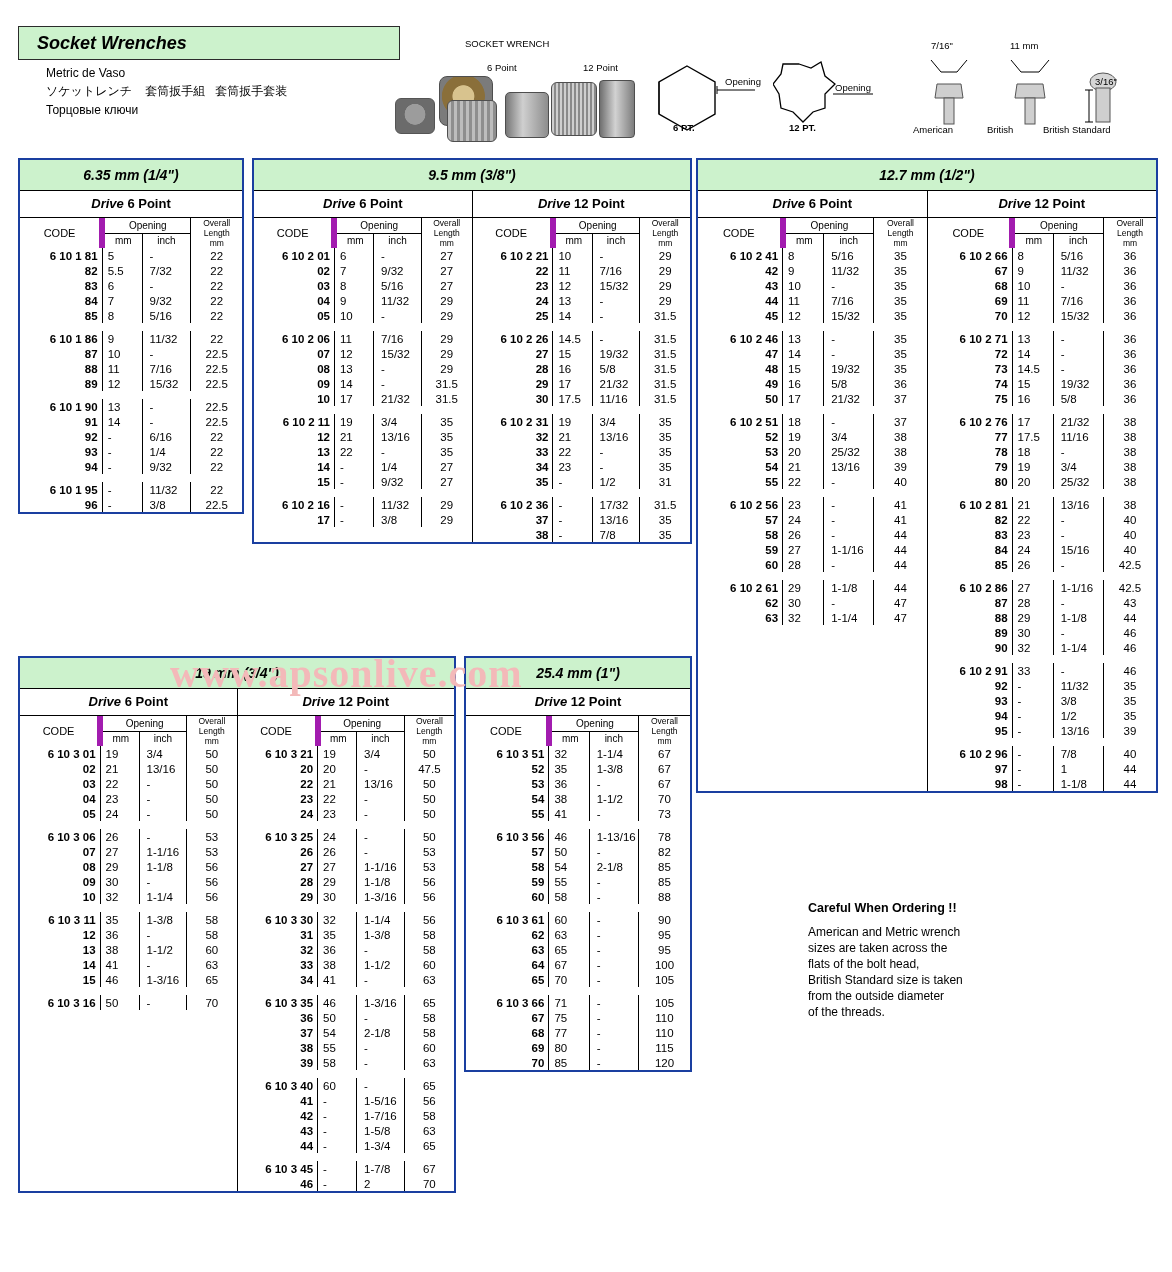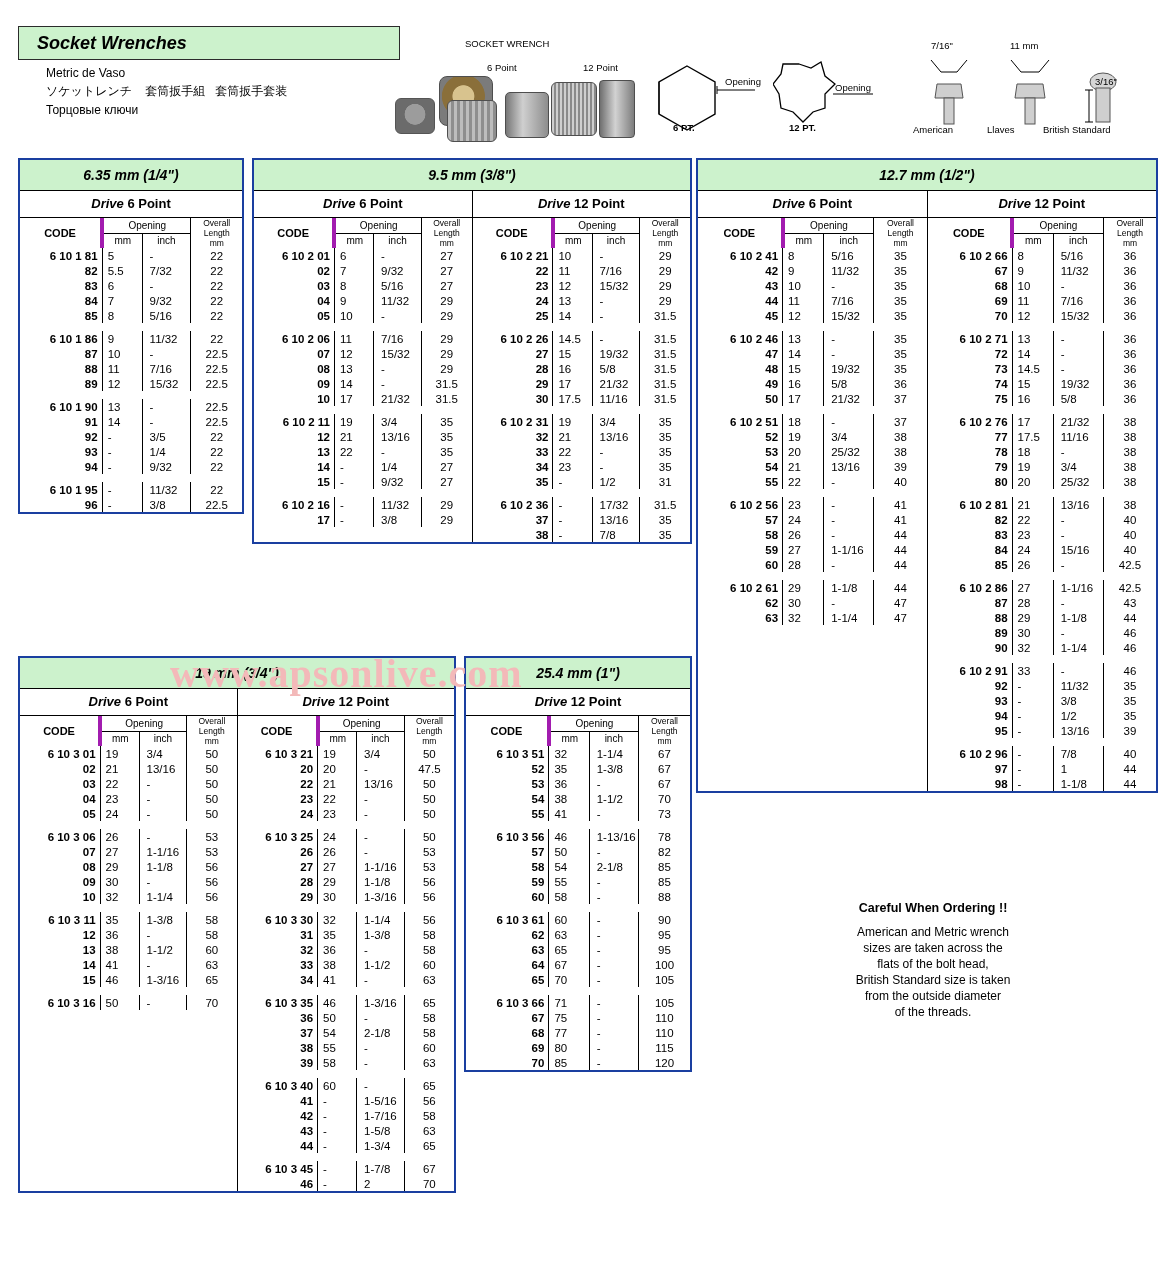--- a/index.html
+++ b/index.html
@@ -49,21 +49,21 @@
   table.st{border-collapse:collapse;font-size:11px;width:100%;}
   table.st td,table.st th{border:0;padding:0;}
   .tbl{display:flex;}
   .halftbl{flex:1;}
   .halftbl + .halftbl{border-left:1px solid #000;}
 
   .hdr td{
     text-align:center;font-size:10px;border-bottom:1px solid #000;
     padding:1px 0;
   }
-  .hdr .code{border-right:4px solid #a21caf;font-size:11px;font-weight:bold;}
+  .hdr .code{border-right:6px solid #a21caf;font-size:11px;}
   .hdr .op{border-right:1px solid #000;border-bottom:1px solid #000;}
   .hdr .len{font-size:8.5px;line-height:10px;}
   .hdr2 td{text-align:center;font-size:10px;border-bottom:1px solid #000;padding:0;}
   .hdr2 .mm{border-right:1px solid #000;}
   .hdr2 .inch{border-right:1px solid #000;}
 
   .dt td{padding:1px 0 0 0;font-size:11.5px;height:15px;}
   .dt td.c{ text-align:right; padding-right:4px; font-weight:bold; border-right:1px solid #000; white-space:nowrap;}
   .dt td.m{ text-align:left; padding-left:5px; }
   .dt td.i{ text-align:left; padding-left:7px; border-left:1px solid #000;}
@@ -155,21 +155,21 @@
       <ellipse cx="196" cy="40" rx="13" ry="9" fill="#d6d6d6" stroke="#555"></ellipse>
       <rect x="189" y="46" width="14" height="34" fill="#cfcfcf" stroke="#555"></rect>
       <line x1="182" y1="48" x2="182" y2="80" stroke="#000"></line>
       <line x1="178" y1="48" x2="186" y2="48" stroke="#000"></line>
       <line x1="178" y1="80" x2="186" y2="80" stroke="#000"></line>
     </svg>
     <div class="lbl" style="left:536px;top:16px;">7/16"</div>
     <div class="lbl" style="left:615px;top:16px;">11 mm</div>
     <div class="lbl" style="left:700px;top:52px;">3/16"</div>
     <div class="lbl" style="left:518px;top:100px;">American</div>
-    <div class="lbl" style="left:592px;top:100px;">Llaves</div>
+    <div class="lbl" style="left:592px;top:100px;">British</div>
     <div class="lbl" style="left:648px;top:100px;">British Standard</div>
   </div>
 
   <div class="box" id="g635" style="left:18px;  top:158px; width:222px;">
       <div class="grpband">6.35 mm (1/4")</div>
       <div class="drivebar">
         <div class="drivecell"><i>Drive</i> <span class="pt">6 Point</span></div>
       </div>
       <div class="tbl">
         <div class="halftbl">
@@ -266,21 +266,21 @@
               </tr>
               <tr>
                 <td class="c">91</td>
                 <td class="m">14</td>
                 <td class="i">-</td>
                 <td class="l">22.5</td>
               </tr>
               <tr>
                 <td class="c">92</td>
                 <td class="m">-</td>
-                <td class="i">3/5</td>
+                <td class="i">6/16</td>
                 <td class="l">22</td>
               </tr>
               <tr>
                 <td class="c">93</td>
                 <td class="m">-</td>
                 <td class="i">1/4</td>
                 <td class="l">22</td>
               </tr>
               <tr>
                 <td class="c">94</td>
@@ -1587,21 +1587,21 @@
                 <td class="m">85</td>
                 <td class="i">-</td>
                 <td class="l">120</td>
               </tr>
             </tbody>
           </table>
         </div>
       </div>
     </div>
 
-  <div class="note" style="left:808px;top:900px;width:250px;text-align:center;">
+  <div class="note" style="left:808px;top:900px;width:250px;">
     <b>Careful When Ordering !!</b>
     <div style="height:8px"></div>
     <div>American and Metric wrench</div>
     <div>sizes are  taken across the</div>
     <div>flats of the bolt head,</div>
     <div>British Standard size is taken</div>
     <div>from the outside diameter</div>
     <div>of the threads.</div>
   </div>
 

